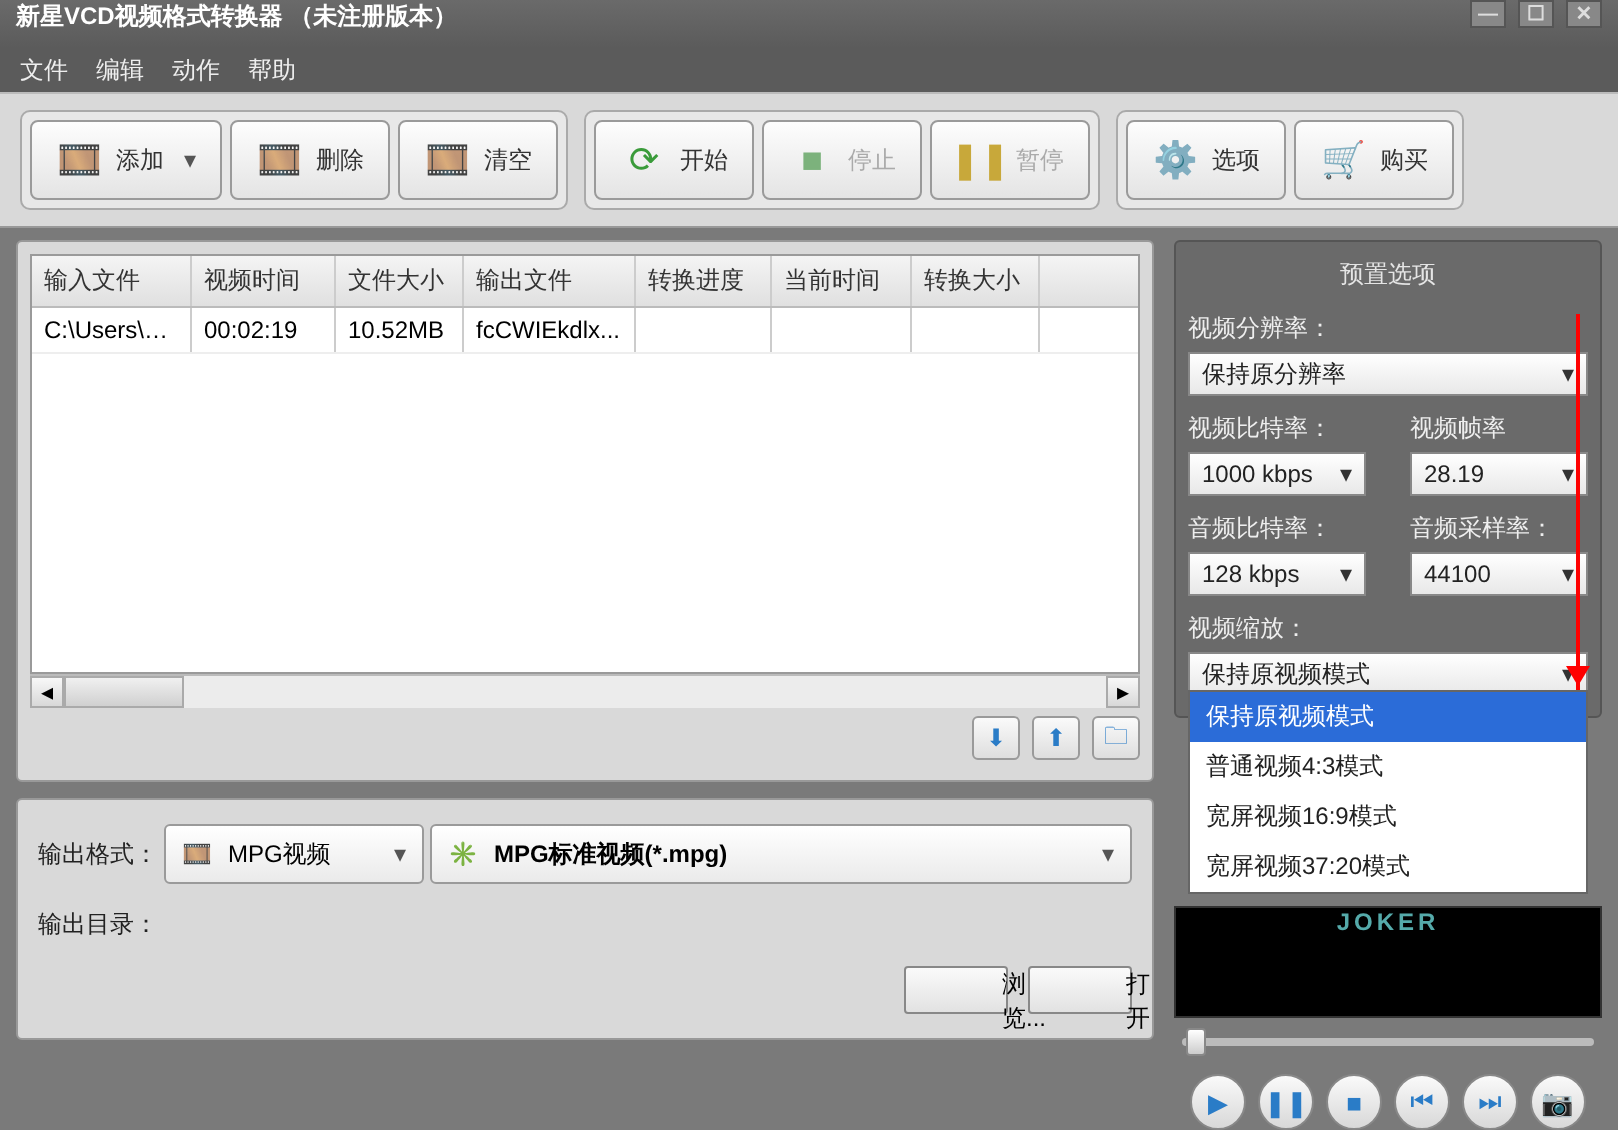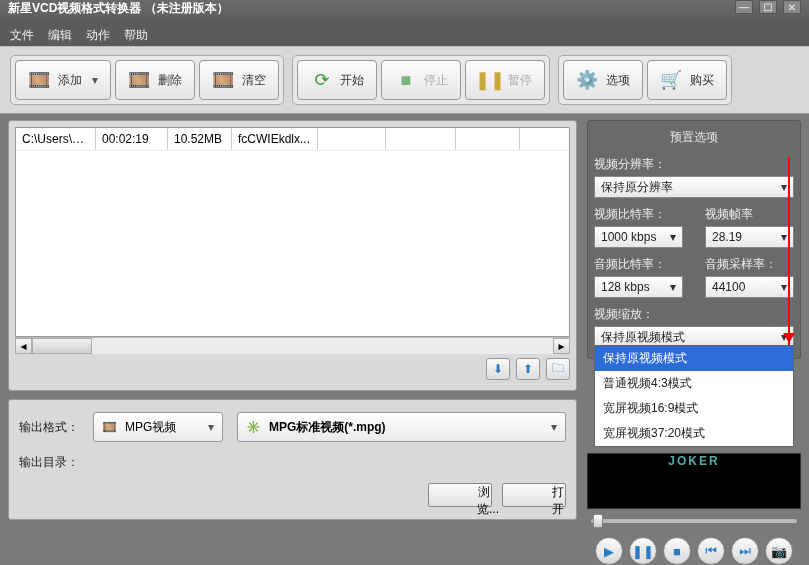--- a/index.html
+++ b/index.html
@@ -23,27 +23,27 @@
 .th { color:#333; font-size:12px;}
 .tbody { flex:1; background:#fff; overflow:auto;}
 .trow { display:flex; border-bottom:1px solid #eee;}
 .c0{width:80px}.c1{width:72px}.c2{width:64px}.c3{width:86px}.c4{width:68px}.c5{width:70px}.c6{width:64px}
 .hscroll { height:17px; background:#e5e5e5; border-top:1px solid #bbb; display:flex;}
 .hscroll .arrow{width:17px;background:linear-gradient(#f8f8f8,#d8d8d8);border:1px solid #aaa;display:flex;align-items:center;justify-content:center;cursor:pointer;}
 .hscroll .track{flex:1;background:#ececec;position:relative;}
 .hscroll .thumb{position:absolute;left:0;top:0;width:60px;height:100%;background:linear-gradient(#f0f0f0,#d0d0d0);border:1px solid #aaa;}
 .small-btns { display:flex; justify-content:flex-end; gap:6px; padding:4px 0;}
 .sbtn { width:24px; height:22px; background:linear-gradient(#fafafa,#dedede); border:1px solid #9a9a9a; border-radius:3px; display:flex; align-items:center; justify-content:center; cursor:pointer; font-size:12px;}
-.row { display:flex; align-items:center; gap:14px; padding:6px 4px;}
+.row { display:flex; align-items:center; gap:3px; padding:6px 4px;}
 .lbl { color:#222; white-space:nowrap;}
 .combo { flex:1; height:30px; background:linear-gradient(#fff,#eaeaea); border:1px solid #9a9a9a; border-radius:3px; display:flex; align-items:center; padding:0 8px; gap:8px; cursor:pointer;}
 .combo .dd { margin-left:auto; color:#555;}
 .tinput { flex:1; height:24px; border:1px solid #9a9a9a; background:#fff; padding:0 6px;}
 .btns { display:flex; justify-content:flex-end; gap:10px; padding:6px 4px;}
-.btn { width:64px; height:24px; background:linear-gradient(#fafafa,#e2e2e2); border:1px solid #888; border-radius:2px; cursor:pointer;padding-left:48px;}
+.btn { width:52px; height:24px; background:linear-gradient(#fafafa,#e2e2e2); border:1px solid #888; border-radius:2px; cursor:pointer;padding-left:48px;}
 .right { width:214px; display:flex; flex-direction:column; gap:6px;}
 .preset { background:#6a6a6a; border:1px solid #555; border-radius:3px; padding:6px; color:#eee; position:relative;}
 .preset-title { text-align:center; color:#e5e5e5; padding:2px 0 6px;}
 .prow { margin:4px 0;}
 .plabel { color:#eee; margin-bottom:3px;}
 .pselect { height:22px; background:linear-gradient(#fff,#e8e8e8); border:1px solid #888; display:flex; align-items:center; padding:0 6px; cursor:pointer; color:#222;}
 .pselect .dd{margin-left:auto;color:#333;}
 .pcols { display:flex; gap:22px;}
 .pcols > div{flex:1;}
 .dropdown { position:absolute; left:6px; right:6px; top:224px; background:#fff; border:1px solid #666; z-index:10;}
@@ -117,20 +117,29 @@
         <span class="ico">🛒</span>
         <span>购买</span>
       </div>
   </div>
 </div>
 
 <div class="main">
   <div class="left">
     <div class="panel">
       <div class="table-wrap">
+        <div class="thead">
+          <div class="th c0">输入文件</div>
+          <div class="th c1">视频时间</div>
+          <div class="th c2">文件大小</div>
+          <div class="th c3">输出文件</div>
+          <div class="th c4">转换进度</div>
+          <div class="th c5">当前时间</div>
+          <div class="th c6">转换大小</div>
+        </div>
         <div class="tbody">
           <div class="trow">
             <div class="td c0">C:\Users\pc\...</div>
             <div class="td c1">00:02:19</div>
             <div class="td c2">10.52MB</div>
             <div class="td c3">fcCWIEkdlx...</div>
             <div class="td c4"></div>
             <div class="td c5"></div>
             <div class="td c6"></div>
           </div>

